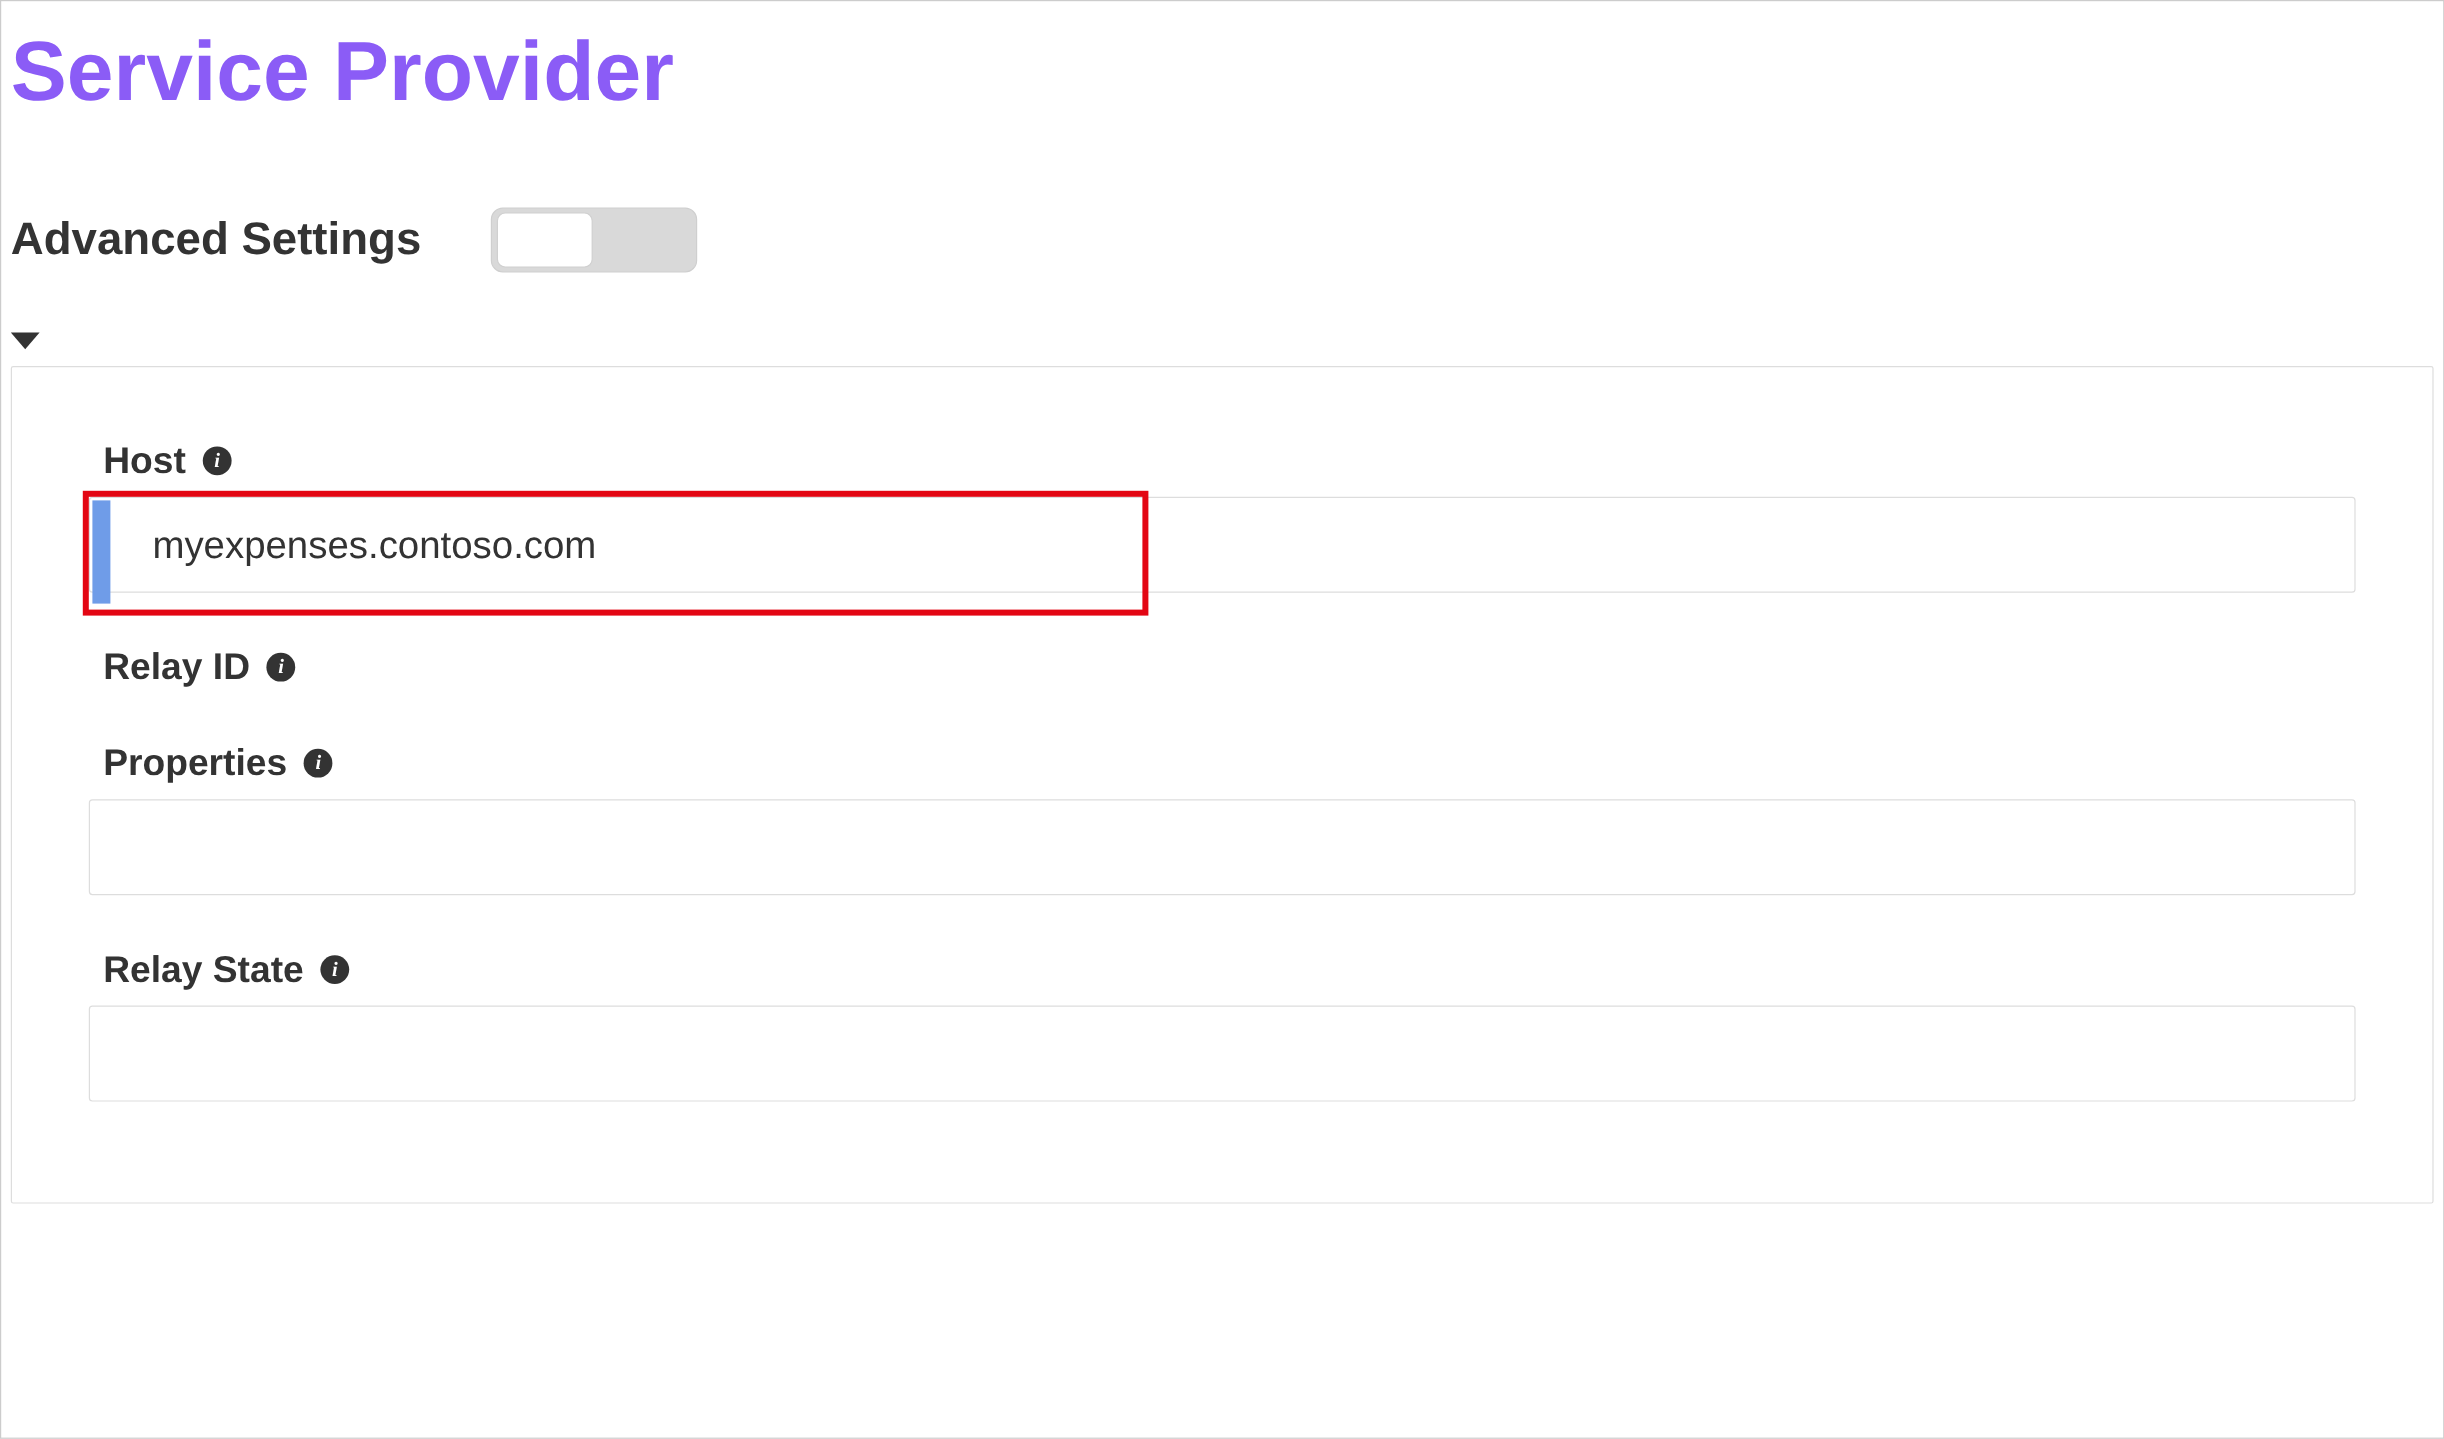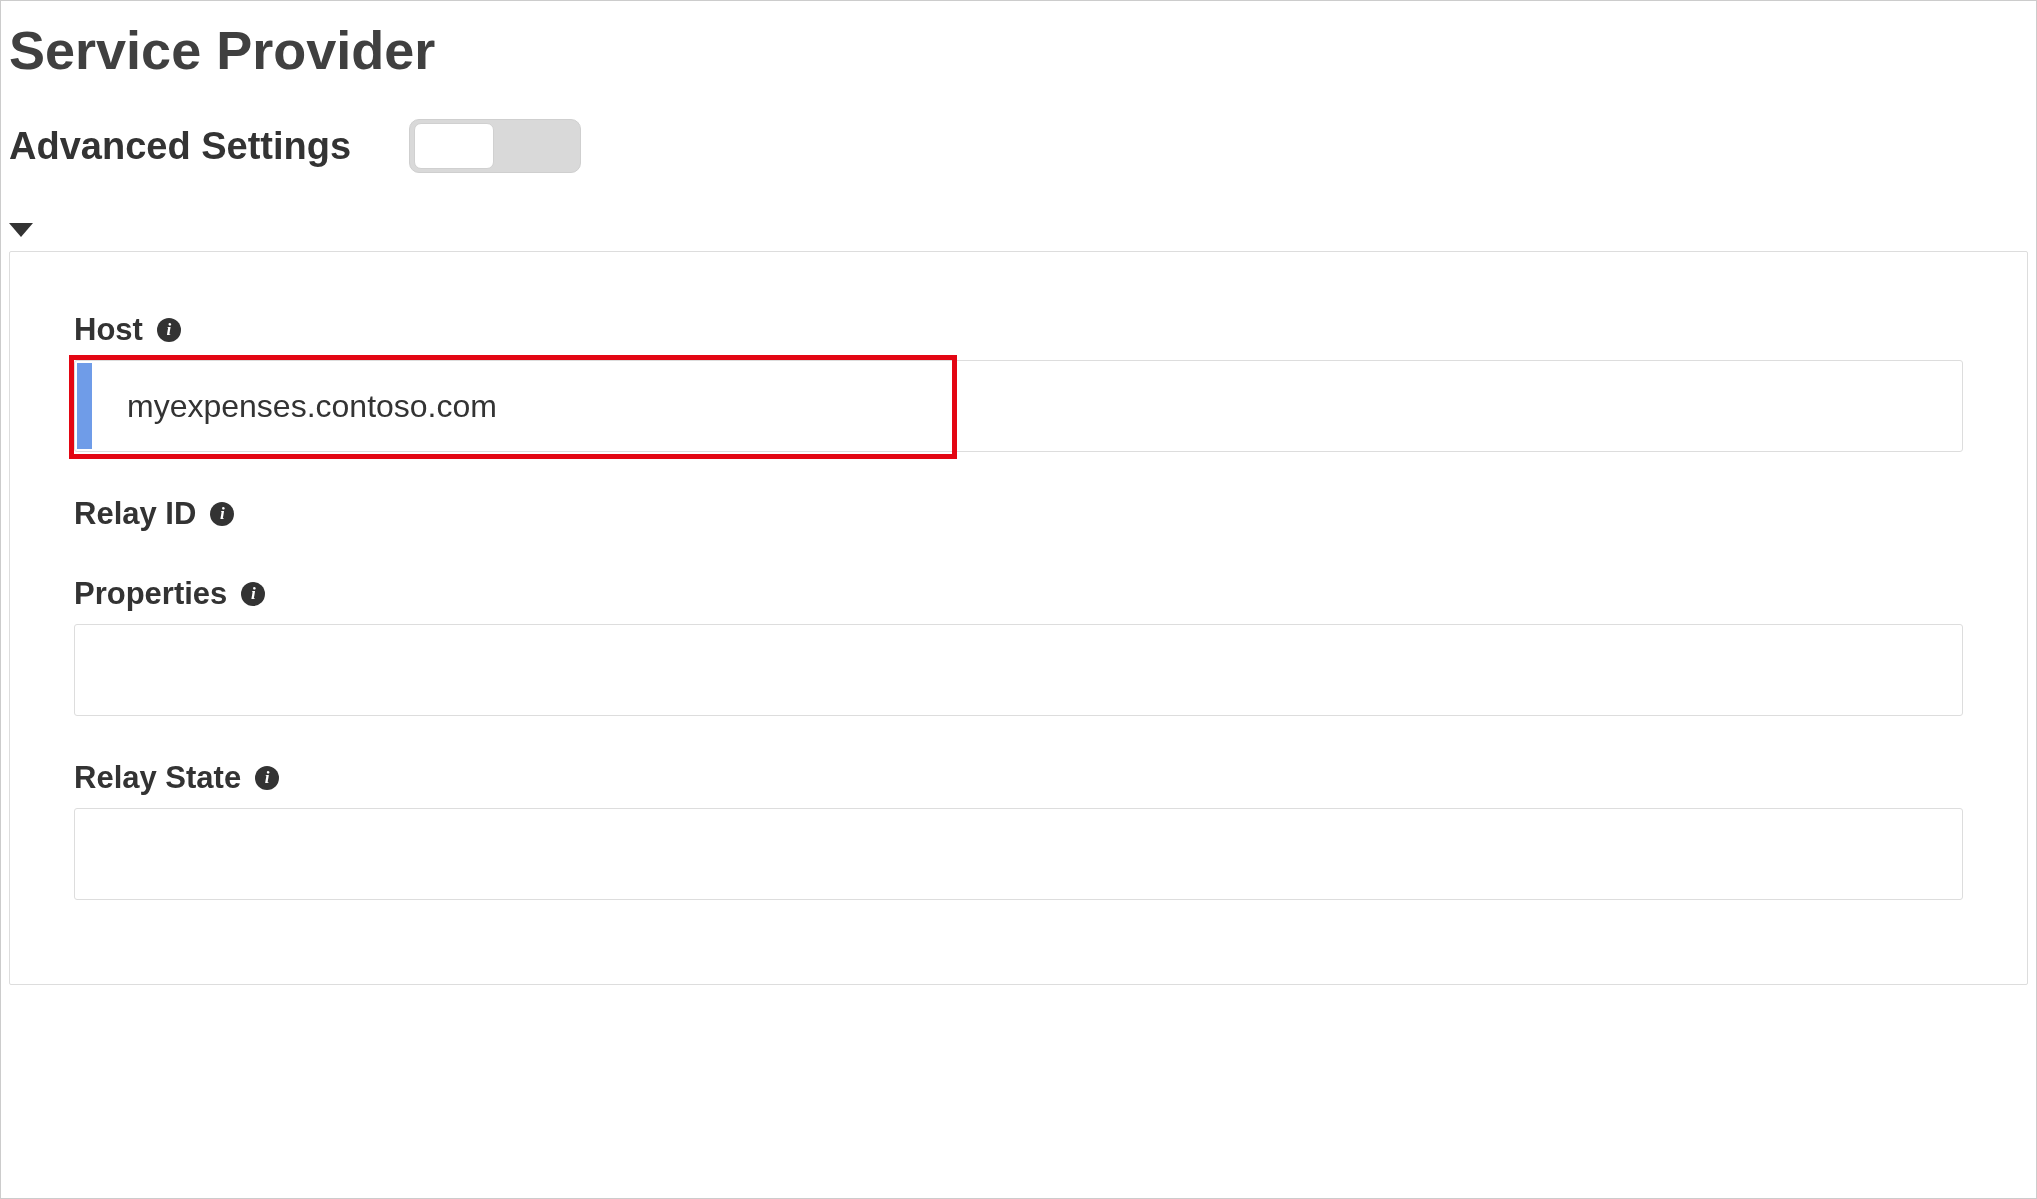--- a/index.html
+++ b/index.html
@@ -10,24 +10,24 @@
     body {
       font-family: Arial, Helvetica, sans-serif;
       background: #ffffff;
       color: #333;
       padding: 8px;
       border: 1px solid #ccc;
       width: 2037px;
       height: 1199px;
     }
     .page-title {
-      font-size: 54px;
-      font-weight: bold;
-      color: #404040;
-      margin-bottom: 38px;
+      font-size: 70px;
+      font-weight: bold;
+      color: #8b5cf6;
+      margin-bottom: 74px;
       margin-top: 10px;
     }
     .advanced-row {
       display: flex;
       align-items: center;
       gap: 58px;
       margin-bottom: 50px;
     }
     .advanced-label {
       font-size: 38px;
@@ -83,39 +83,40 @@
     .field-label-row {
       display: flex;
       align-items: center;
       gap: 14px;
       margin-bottom: 12px;
     }
     .field-label {
       font-size: 31px;
       font-weight: bold;
       color: #333;
+      margin-left: 12px;
     }
     .info-icon {
       width: 24px;
       height: 24px;
       background: #333;
       border-radius: 50%;
       color: #fff;
       display: flex;
       align-items: center;
       justify-content: center;
       font-size: 17px;
       font-weight: bold;
       font-style: italic;
       font-family: Georgia, serif;
       cursor: pointer;
     }
     .text-input {
       width: 100%;
-      height: 92px;
+      height: 80px;
       border: 1.5px solid #ddd;
       border-radius: 3px;
       padding: 0 40px;
       font-size: 32px;
       color: #333;
       background: #fff;
     }
     .highlighted-wrapper {
       position: relative;
     }

